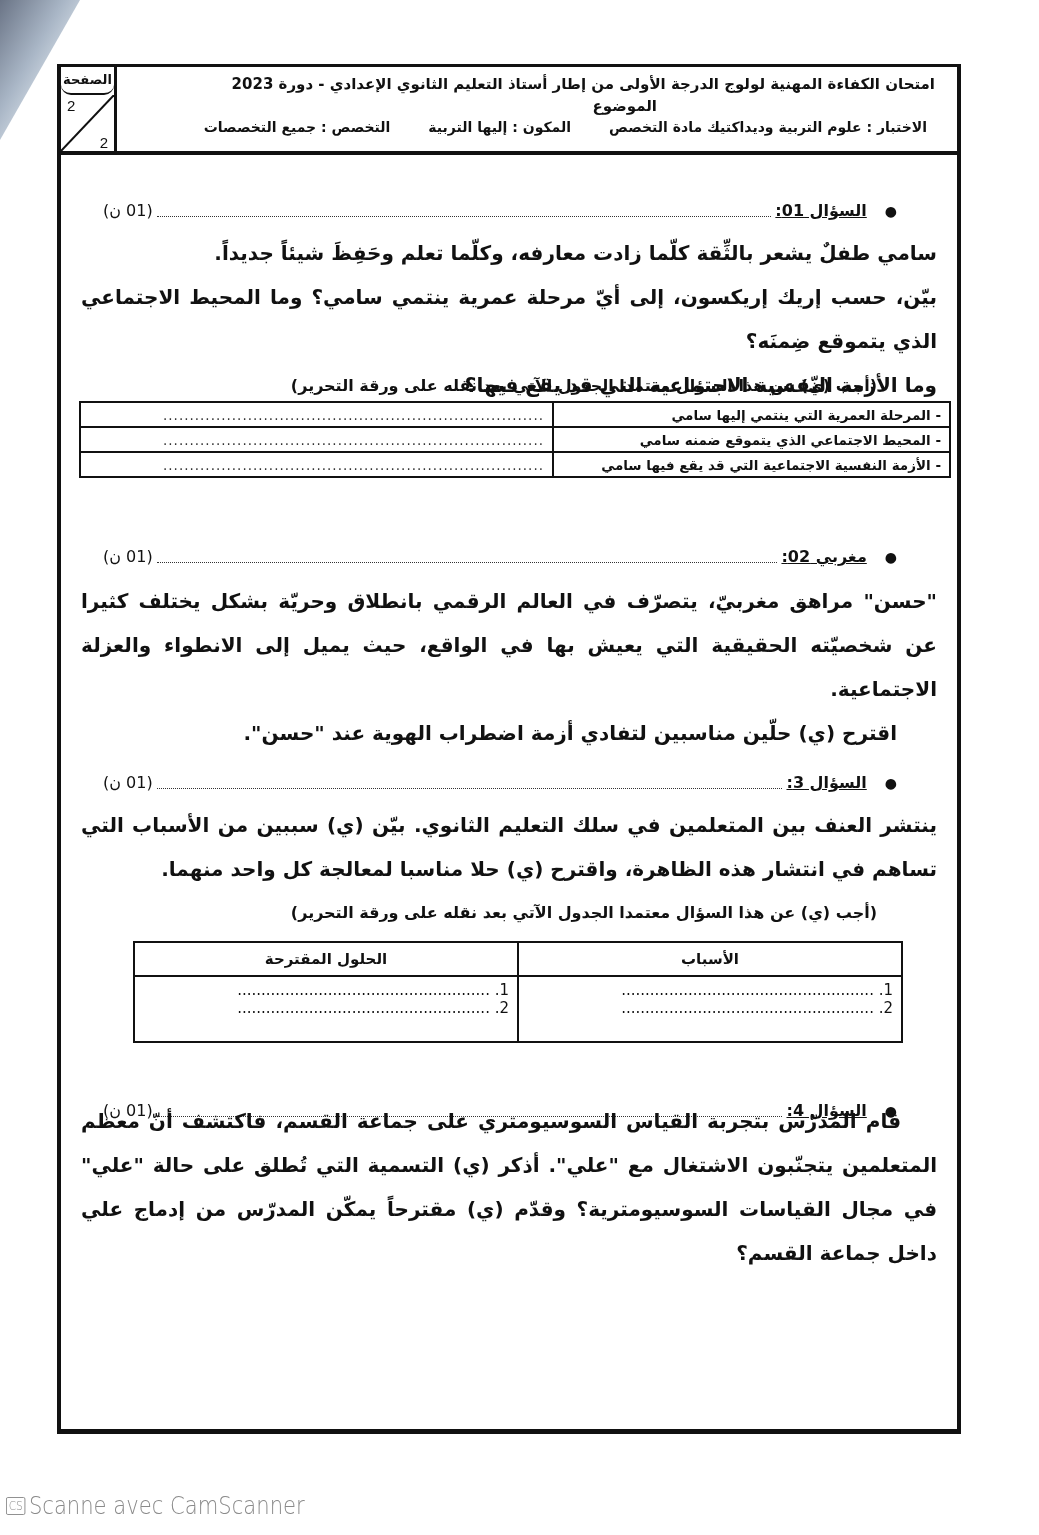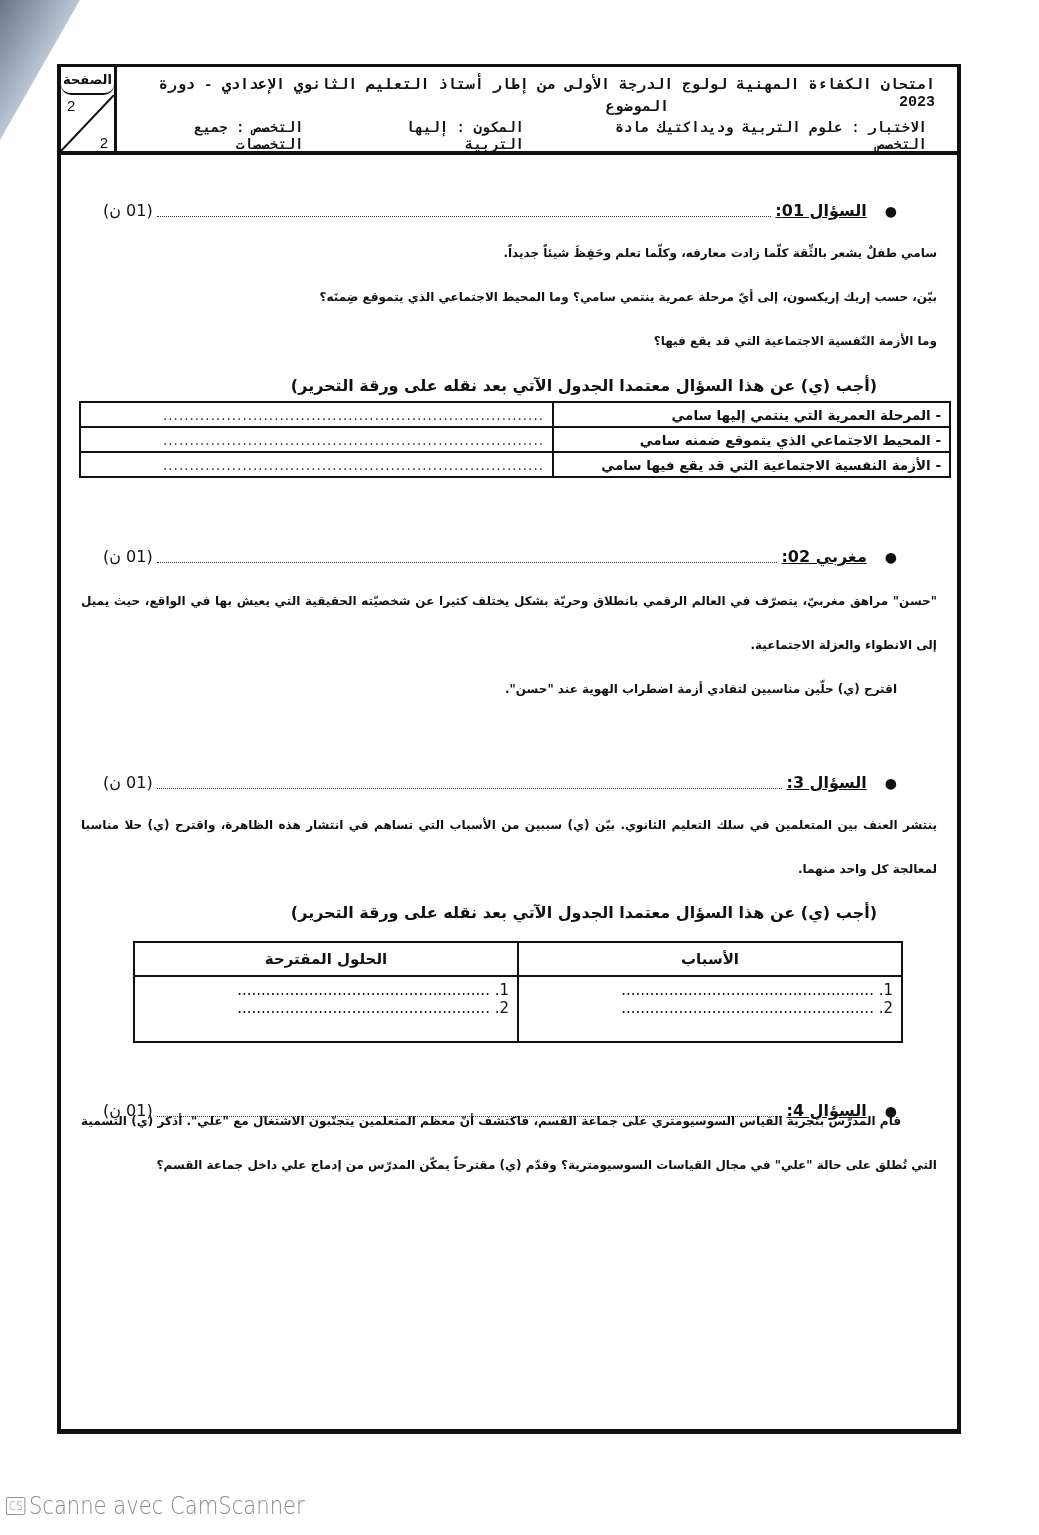--- a/index.html
+++ b/index.html
@@ -33,38 +33,38 @@
       direction:rtl;
       border-radius:10px;
     }
     .page-frac { position:relative; height:56px; }
     .page-frac svg { position:absolute; left:0; top:0; }
     .page-num { position:absolute; font-size:15px; font-family:"Liberation Sans",sans-serif; }
     .page-num.top { left:6px; top:2px; }
     .page-num.bot { right:6px; bottom:0px; }
     .head-text {
       position:absolute; left:60px; right:10px; top:0; bottom:0;
-      direction:rtl; font-weight:bold;font-family:Liberation Mono, monospace;
+      direction:rtl; font-weight:bold;
     }
     .head-line1 { position:absolute; right:12px; top:8px; font-size:15px; }
-    .head-line2 { position:absolute; right:278px; top:30px; font-size:15px; }
+    .head-line2 { position:absolute; right:290px; top:30px; font-size:15px; }
     .head-line3 { position:absolute; right:20px; top:52px; font-size:14px; display:flex; gap:38px; }
     .content { position:absolute; left:0; right:0; top:84px; bottom:0; direction:rtl; }
     .q-heading {
       position:absolute; right:60px; left:42px; display:flex; align-items:center;
       font-weight:bold; font-size:16px;
     }
     .q-heading .bullet { margin-left:18px; font-size:14px; }
     .q-heading .q-title { text-decoration:underline; }
     .q-heading .dots-line {
       flex:1; border-bottom:1px dotted #333; margin:0 4px; height:12px;
     }
     .q-heading .points { font-weight:normal; font-size:16px; }
     .para {
-      position:absolute; right:20px; left:20px; font-size:12px; font-weight:bold;
+      position:absolute; right:20px; left:20px; font-size:20px; font-weight:bold;
       line-height:44px; text-align:justify;
     }
     .note { position:absolute; right:80px; font-size:16px; font-weight:bold; }
     table.q1 {
       position:absolute; left:18px; width:872px; border-collapse:collapse;
       direction:rtl; font-size:13.5px; font-weight:bold;
     }
     table.q1 td { border:2px solid #111; height:23px; padding:0 8px; }
     table.q1 td.ans { width:455px; color:#333; font-weight:normal; letter-spacing:1px; overflow:hidden; white-space:nowrap; }
     table.q3 {

